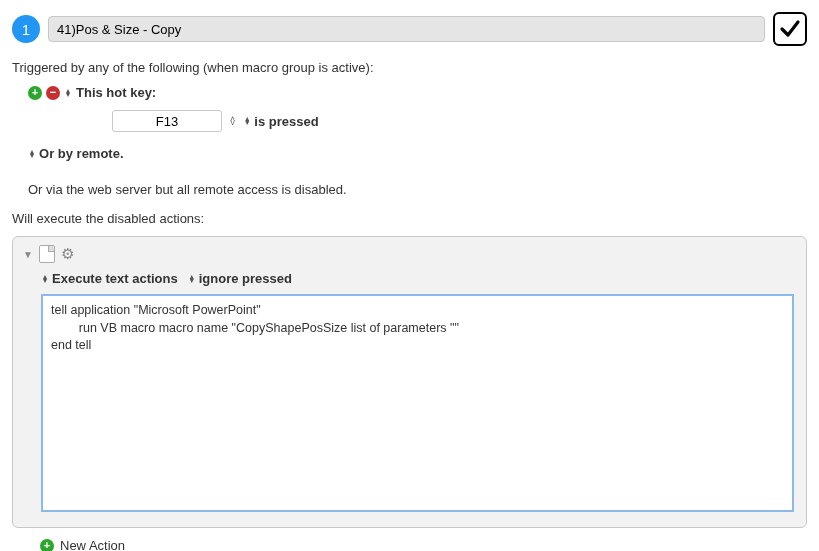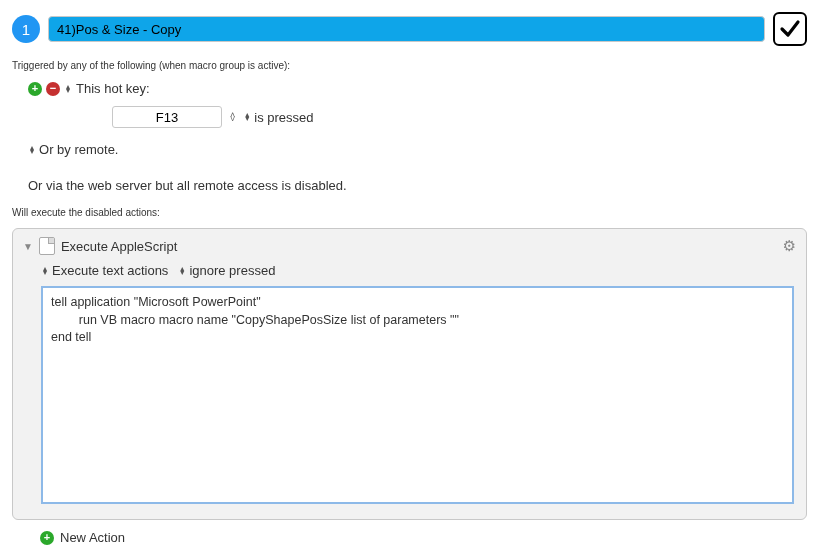--- a/index.html
+++ b/index.html
@@ -34,40 +34,40 @@
       font-weight: 500;
       flex-shrink: 0;
     }
     .title-input {
       flex: 1;
       height: 26px;
       border: 1px solid #c8c8c8;
       border-radius: 4px;
       padding: 0 8px;
       font-size: 13px;
-      background: #0ea5e9;
+      background: #e5e5e5;
     }
     .check-button {
       width: 34px;
       height: 34px;
       border: 2px solid #000;
       border-radius: 6px;
       background: #fff;
       display: flex;
       align-items: center;
       justify-content: center;
       cursor: pointer;
       flex-shrink: 0;
     }
     .check-button svg {
       width: 24px;
       height: 24px;
     }
     .section-text {
-      font-size: 10px;
+      font-size: 13px;
       margin-bottom: 10px;
     }
     .trigger-row {
       display: flex;
       align-items: center;
       gap: 4px;
       margin-left: 16px;
       margin-bottom: 10px;
     }
     .add-icon, .remove-icon {
@@ -90,21 +90,21 @@
     }
     .updown-icon {
       display: inline-flex;
       flex-direction: column;
       line-height: 0.45;
       font-size: 8px;
       color: #555;
       margin: 0 2px;
     }
     .bold-label {
-      font-weight: 400;
+      font-weight: 700;
     }
     .hotkey-row {
       display: flex;
       align-items: center;
       gap: 8px;
       margin-left: 100px;
       margin-bottom: 14px;
     }
     .hotkey-input {
       width: 110px;
@@ -262,21 +262,20 @@
 </div>
 
 <div class="web-server-row">Or via the web server but all remote access is disabled.</div>
 
 <div class="section-text">Will execute the disabled actions:</div>
 
 <div class="action-container">
   <div class="action-header">
     <span class="disclosure-triangle">▼</span>
     <span class="script-icon"></span>
-    <span class="action-title">Execute AppleScript</span>
     <span class="gear-icon">⚙</span>
   </div>
   <div class="action-options">
     <span class="inline-flex">
       <span class="updown-icon">
           <span>▴</span>
           <span>▾</span>
         </span>
       <span class="bold-label">Execute text actions</span>
     </span>

